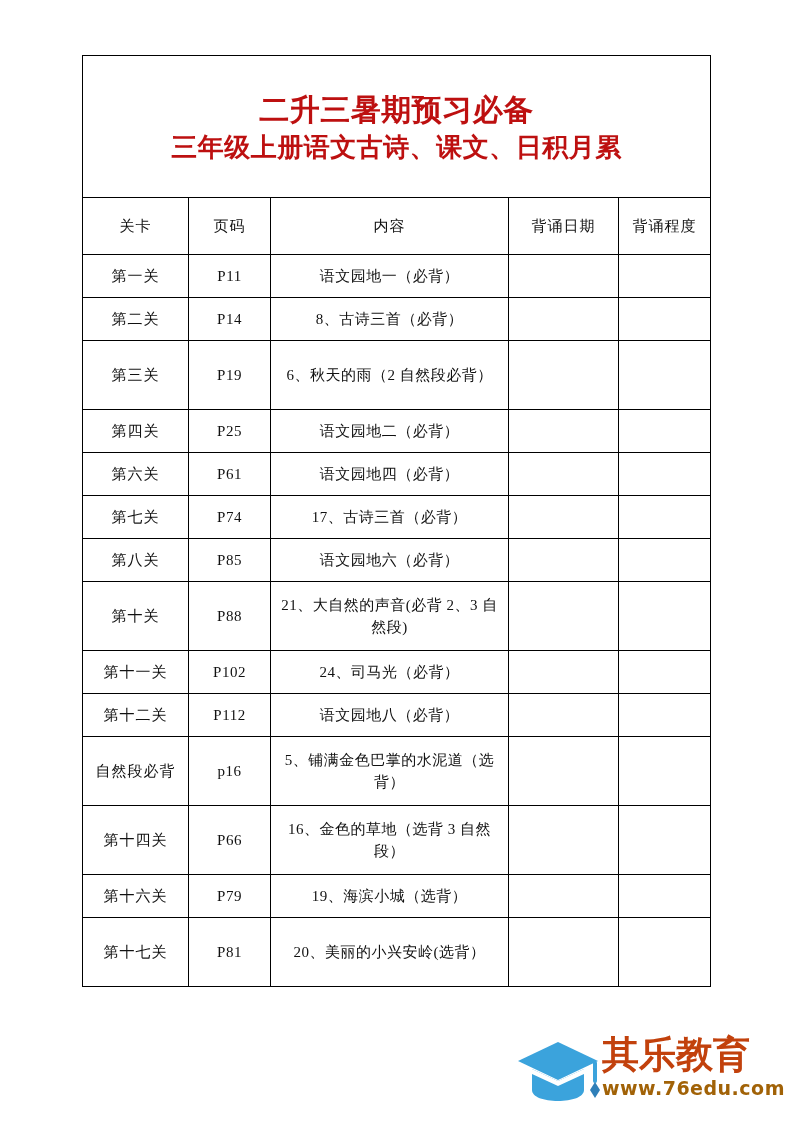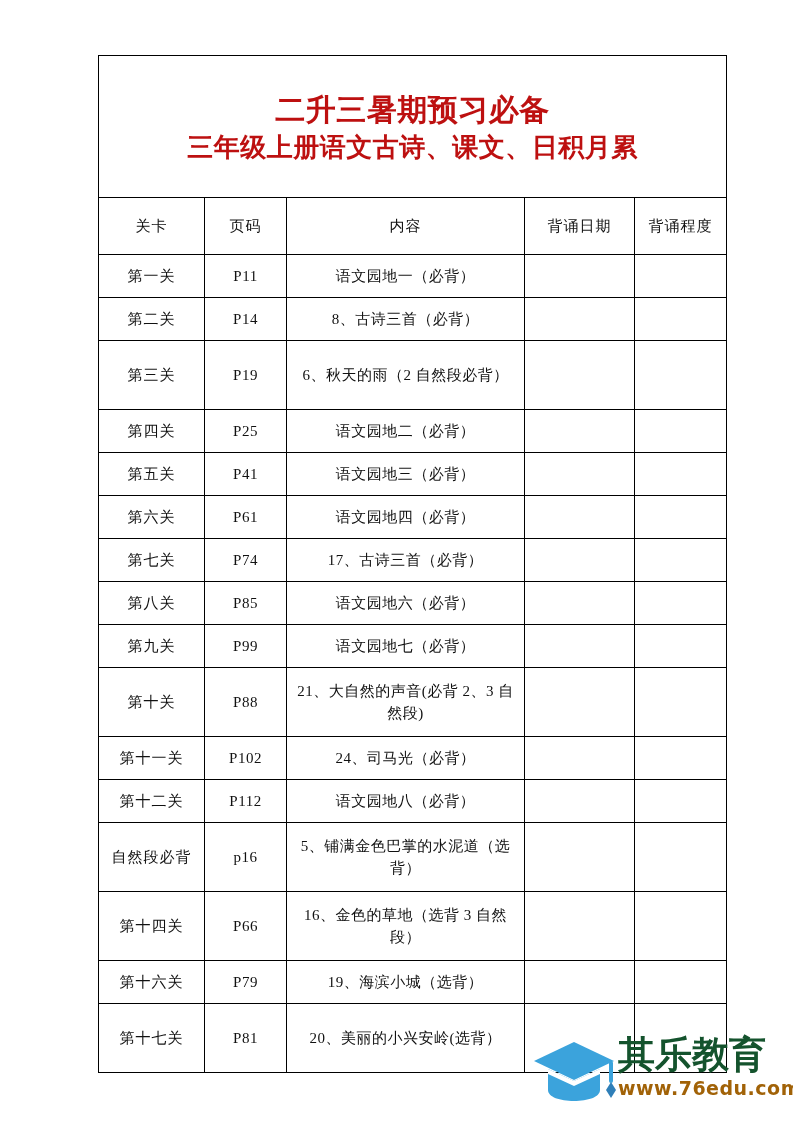--- a/index.html
+++ b/index.html
@@ -11,21 +11,21 @@
     width: 793px;
     height: 1122px;
     position: relative;
     font-family: "Liberation Serif", "DejaVu Serif", serif;
     overflow: hidden;
   }
 
   
   #sheet {
     position: absolute;
-    left: 16px; top: 0;
+    left: 0; top: 0;
     width: 634px;
     height: 1122px;
   }
 
   
   #recite-table {
     position: absolute;
     left: 82px;
     top: 55px;
     width: 628px;
@@ -114,21 +114,21 @@
     position: absolute;
     left: 86px;
     top: 0;
     width: 180px;
   }
   #brand-name {
     font-family: "DejaVu Sans", "Liberation Sans", sans-serif;
     font-weight: bold;
     font-size: 37px;
     line-height: 1.05;
-    color: #14532d;
+    color: #c2410c;
     letter-spacing: 0px;
     white-space: nowrap;
   }
   #brand-url {
     font-family: "DejaVu Sans", "Liberation Sans", sans-serif;
     font-weight: bold;
     font-size: 19px;
     color: #a16207;
     letter-spacing: 0.5px;
     margin-top: 2px;
@@ -185,51 +185,37 @@
           <td class="cell-blank"></td>
         </tr>
         <tr>
           <td class="cell-level">第四关</td>
           <td class="cell-page">P25</td>
           <td class="cell-content">语文园地二（必背）</td>
           <td class="cell-blank"></td>
           <td class="cell-blank"></td>
         </tr>
         <tr>
-          <td class="cell-level">第五关</td>
-          <td class="cell-page">P41</td>
-          <td class="cell-content">语文园地三（必背）</td>
-          <td class="cell-blank"></td>
-          <td class="cell-blank"></td>
-        </tr>
-        <tr>
           <td class="cell-level">第六关</td>
           <td class="cell-page">P61</td>
           <td class="cell-content">语文园地四（必背）</td>
           <td class="cell-blank"></td>
           <td class="cell-blank"></td>
         </tr>
         <tr>
           <td class="cell-level">第七关</td>
           <td class="cell-page">P74</td>
           <td class="cell-content">17、古诗三首（必背）</td>
           <td class="cell-blank"></td>
           <td class="cell-blank"></td>
         </tr>
         <tr>
           <td class="cell-level">第八关</td>
           <td class="cell-page">P85</td>
           <td class="cell-content">语文园地六（必背）</td>
-          <td class="cell-blank"></td>
-          <td class="cell-blank"></td>
-        </tr>
-        <tr>
-          <td class="cell-level">第九关</td>
-          <td class="cell-page">P99</td>
-          <td class="cell-content">语文园地七（必背）</td>
           <td class="cell-blank"></td>
           <td class="cell-blank"></td>
         </tr>
         <tr class="tall">
           <td class="cell-level">第十关</td>
           <td class="cell-page">P88</td>
           <td class="cell-content">21、大自然的声音(必背 2、3 自然段)</td>
           <td class="cell-blank"></td>
           <td class="cell-blank"></td>
         </tr>

